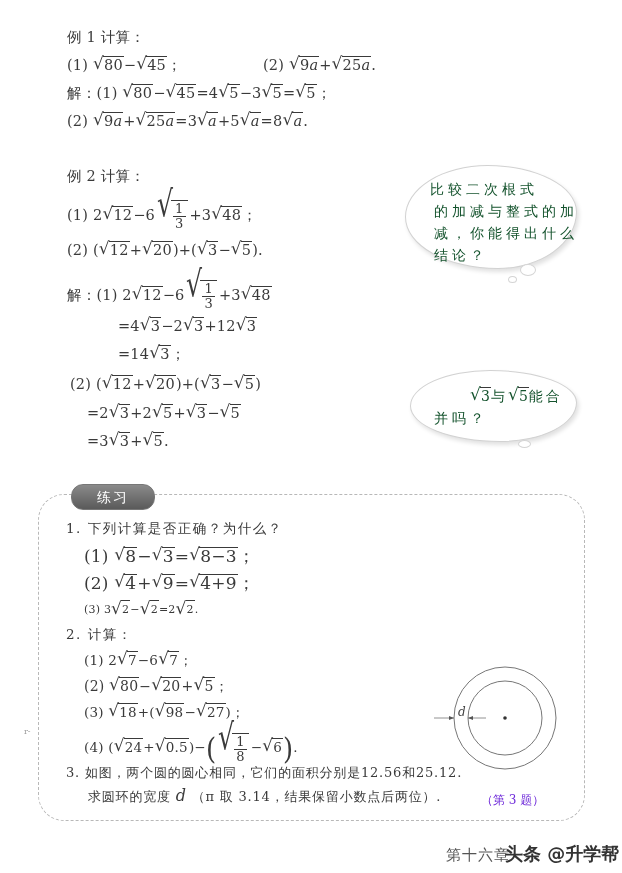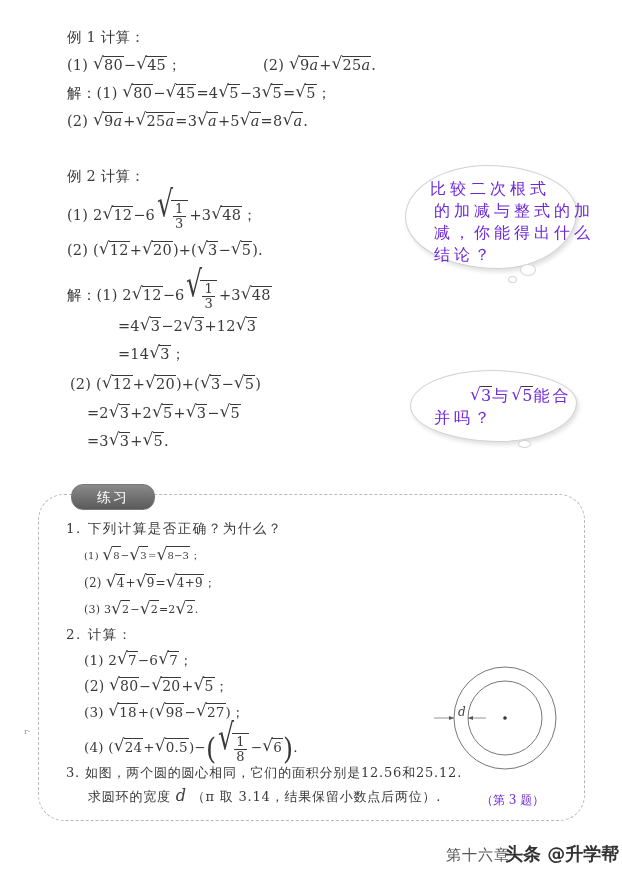--- a/index.html
+++ b/index.html
@@ -16,21 +16,21 @@
   .bigrt { display:inline-block; position:relative; vertical-align:middle; padding-left:14px; margin:0 2px; }
   .bigrt::before { content:"√"; position:absolute; left:0; top:-6px; font-size:36px; transform:scaleX(0.7); transform-origin:left; }
   .bigrt > .rad { border-top:1px solid #3a3a3a; display:inline-block; padding:1px 2px 0 2px; }
   .frac { display:inline-flex; flex-direction:column; align-items:center; vertical-align:middle; font-size:13px; line-height:14px; }
   .frac .num { border-bottom:1px solid #3a3a3a; padding:0 2px; }
   .frac .den { padding:0 2px; }
   .bigparen { font-size:26px; vertical-align:middle; display:inline-block; transform:scaleY(1.15); }
   
   .bubble { position:absolute; background:#fff; border:1.5px solid #d2d2d2; border-radius:48% 52% 46% 54% / 50% 45% 55% 50%;
             box-shadow: 2px 3px 4px rgba(0,0,0,0.12); }
-  .bubble-text { position:absolute; font-size:16px; line-height:24px; letter-spacing:4px; color:#6d28d9; white-space:nowrap; }
+  .bubble-text { position:absolute; font-size:14px; line-height:24px; letter-spacing:4px; color:#14532d; white-space:nowrap; }
   .puff { position:absolute; background:#fff; border:1.2px solid #d4d4d4; border-radius:50%; }
   
   .exbox { position:absolute; left:38px; top:494px; width:545px; height:325px;
            border:1.5px dashed #b8b8b8; border-radius:26px; }
   .exbadge { position:absolute; left:71px; top:484px; width:82px; height:24px; border-radius:12px;
              background:linear-gradient(#8a8a8a,#5a5a5a); color:#fff; font-size:14px; font-weight:normal;
              text-align:center; line-height:24px; letter-spacing:2px; border:1px solid #777; }
   .footer-chapter { font-size:15px; color:#555; letter-spacing:1px; }
   .watermark { font-family:"DejaVu Sans","Liberation Sans",sans-serif; font-size:18px; color:#333; font-weight:bold; letter-spacing:0px; }
   .caption { font-size:12px; color:#6d28d9; }
@@ -115,25 +115,25 @@
     <span class="rt" style="letter-spacing:0"><span class="rad">3</span></span><span>与</span><span class="rt" style="letter-spacing:0"><span class="rad">5</span></span><span>能合</span>
   </div>
   <div class="bubble-text" style="left:434px;top:406px;">并吗？</div>
 </div>
 
 <div class="exbox"></div>
 <div class="exbadge">练习</div>
 
 <div class="abs line" style="left:66px;top:518px;font-size:13.5px;letter-spacing:1.5px;">1. 下列计算是否正确？为什么？</div>
 
-<div class="abs line" style="left:84px;top:546px;font-size:10px;">
+<div class="abs line" style="left:84px;top:546px;font-size:17px;">
   <span>(1)</span>
   <span class="rt"><span class="rad">8</span></span>−<span class="rt"><span class="rad">3</span></span>=<span class="rt"><span class="rad">8−3</span></span>；
 </div>
-<div class="abs line" style="left:84px;top:573px;font-size:12px;">
+<div class="abs line" style="left:84px;top:573px;font-size:17px;">
   <span>(2)</span>
   <span class="rt"><span class="rad">4</span></span>+<span class="rt"><span class="rad">9</span></span>=<span class="rt"><span class="rad">4+9</span></span>；
 </div>
 <div class="abs line" style="left:84px;top:600px;font-size:11px;">
   <span>(3)</span>
   3<span class="rt"><span class="rad">2</span></span>−<span class="rt"><span class="rad">2</span></span>=2<span class="rt"><span class="rad">2</span></span>.
 </div>
 
 <div class="abs line" style="left:66px;top:624px;font-size:13.5px;letter-spacing:1.5px;">2. 计算：</div>
 

